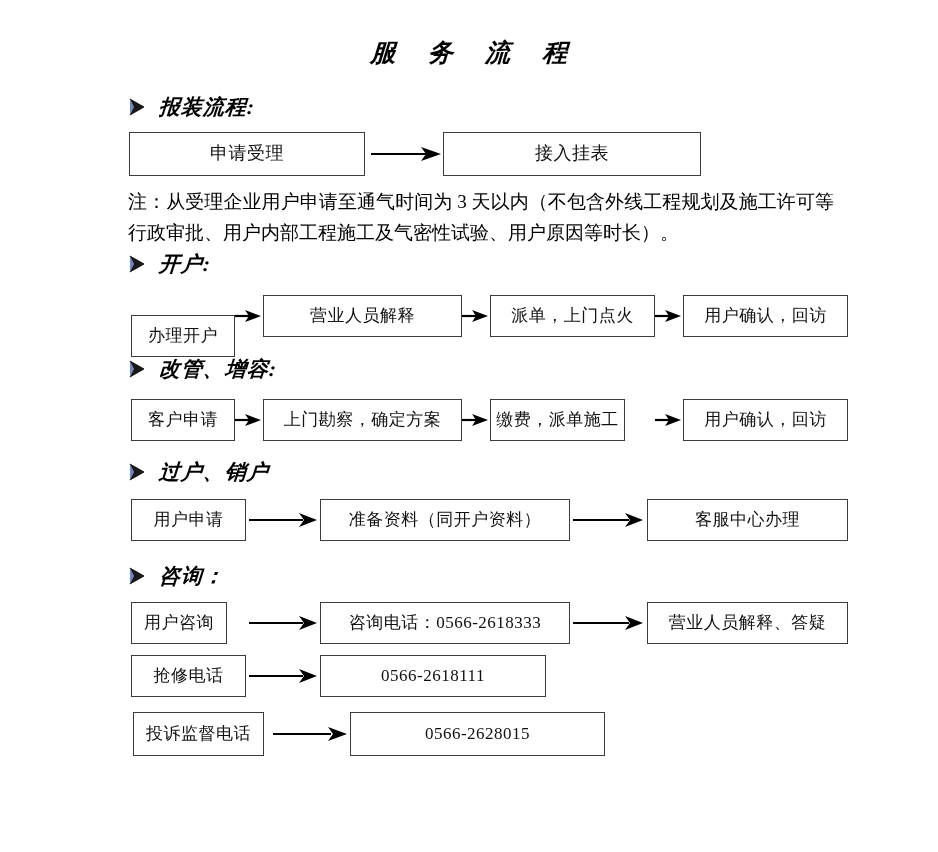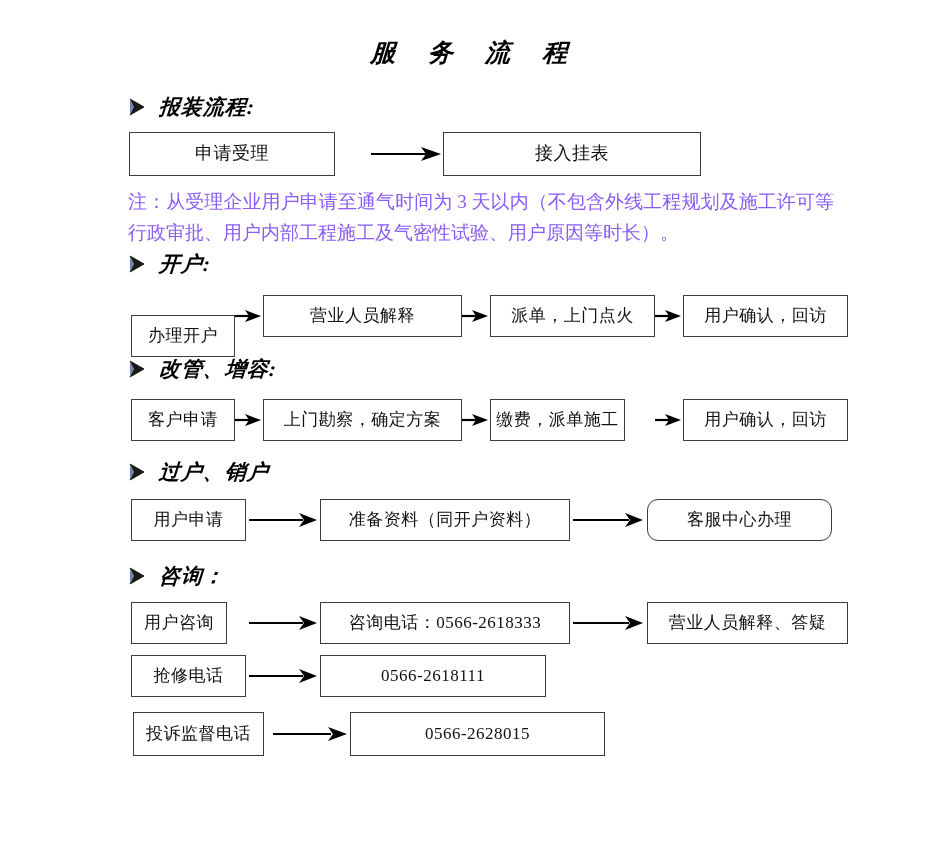--- a/index.html
+++ b/index.html
@@ -60,21 +60,21 @@
   .heading-text { transform: skewX(0deg); }
 
   
   .note-block {
     position: absolute;
     left: 128px;
     width: 706px;
     font-size: 19px;
     line-height: 31px;
     text-align: justify;
-    color: #8b5cf6;
+    color: #000000;
   }
 
   
   .flow-row {
     position: absolute;
     height: 0;
   }
   .flow-box {
     position: absolute;
     box-sizing: border-box;
@@ -106,21 +106,21 @@
   <span class="bullet-arrow">
     <svg width="16" height="18" viewBox="0 0 16 18">
       <path d="M1,1 L15,9 L1,17 L5,9 Z" fill="#1a1a1a" stroke="#000000" stroke-width="0.8"></path>
       <path d="M1,1 L5,9 L1,17 Z" fill="#6f86b5"></path>
     </svg>
   </span>
   <span class="heading-text">报装流程:</span>
 </div>
 
 <div class="flow-row" style="top:132px; left:0;">
-  <div class="flow-box big" style="left:129px; top:0; width:206px; height:44px;">申请受理</div>
+  <div class="flow-box big" style="left:129px; top:0; width:236px; height:44px;">申请受理</div>
   <span class="connector" style="left:371px; top:14px;">
     <svg width="72" height="16" viewBox="0 0 72 16">
       <line x1="0" y1="8" x2="56" y2="8" stroke="#000000" stroke-width="2.2"></line>
       <path d="M70,8 L50,1 L55,8 L50,15 Z" fill="#000000"></path>
     </svg>
   </span>
   <div class="flow-box big" style="left:443px; top:0; width:258px; height:44px;">接入挂表</div>
 </div>
 
 <div class="note-block" style="top:186px;">注：从受理企业用户申请至通气时间为 3 天以内（不包含外线工程规划及施工许可等行政审批、用户内部工程施工及气密性试验、用户原因等时长）。</div>
@@ -213,21 +213,21 @@
       <path d="M68,8 L50,1 L55,8 L50,15 Z" fill="#000000"></path>
     </svg>
   </span>
   <div class="flow-box" style="left:320px; top:0; width:250px; height:42px;">准备资料（同开户资料）</div>
   <span class="connector" style="left:573px; top:13px;">
     <svg width="72" height="16" viewBox="0 0 72 16">
       <line x1="0" y1="8" x2="56" y2="8" stroke="#000000" stroke-width="2.2"></line>
       <path d="M70,8 L52,1 L57,8 L52,15 Z" fill="#000000"></path>
     </svg>
   </span>
-  <div class="flow-box" style="left:647px; top:0; width:185px; height:42px;border-radius:11px;">客服中心办理</div>
+  <div class="flow-box" style="left:647px; top:0; width:201px; height:42px;">客服中心办理</div>
 </div>
 
 <div class="section-heading" style="top:562px;">
   <span class="bullet-arrow">
     <svg width="16" height="18" viewBox="0 0 16 18">
       <path d="M1,1 L15,9 L1,17 L5,9 Z" fill="#1a1a1a" stroke="#000000" stroke-width="0.8"></path>
       <path d="M1,1 L5,9 L1,17 Z" fill="#6f86b5"></path>
     </svg>
   </span>
   <span class="heading-text">咨询：</span>

